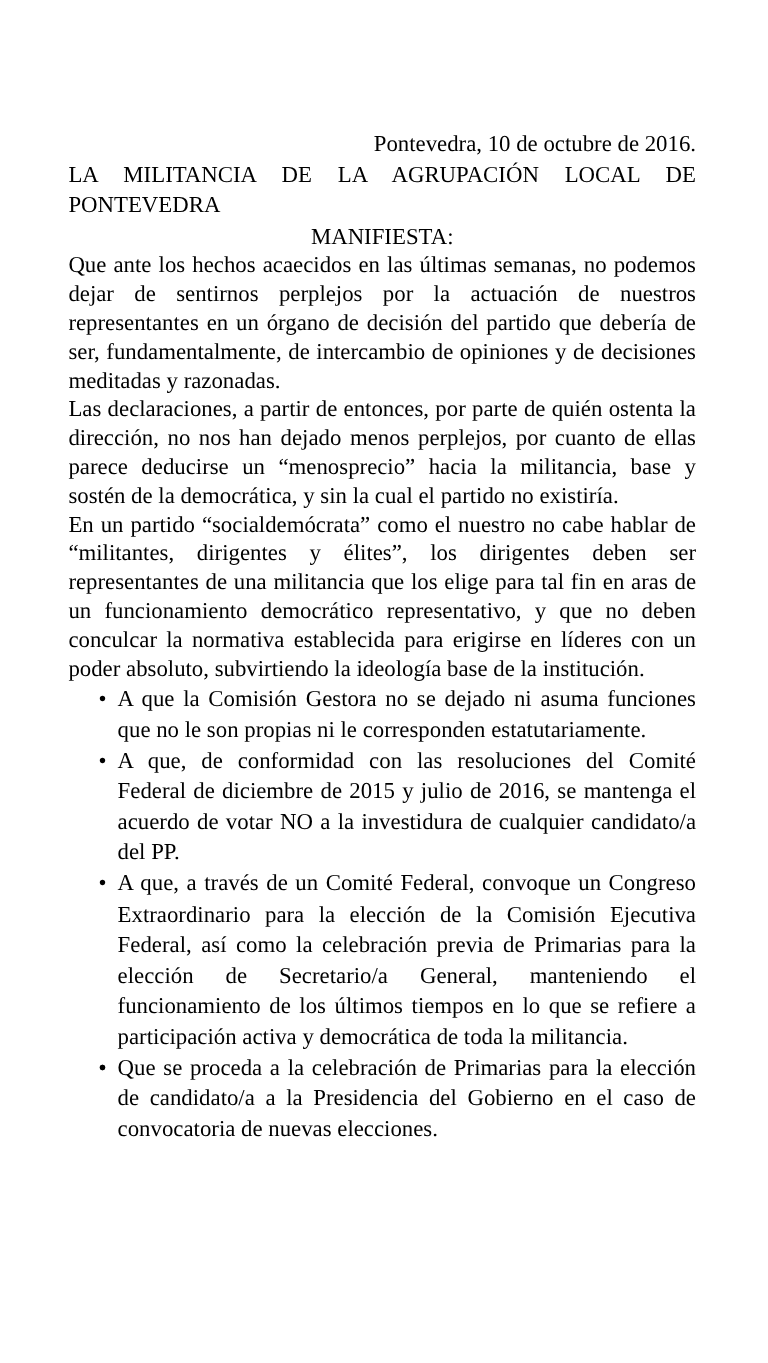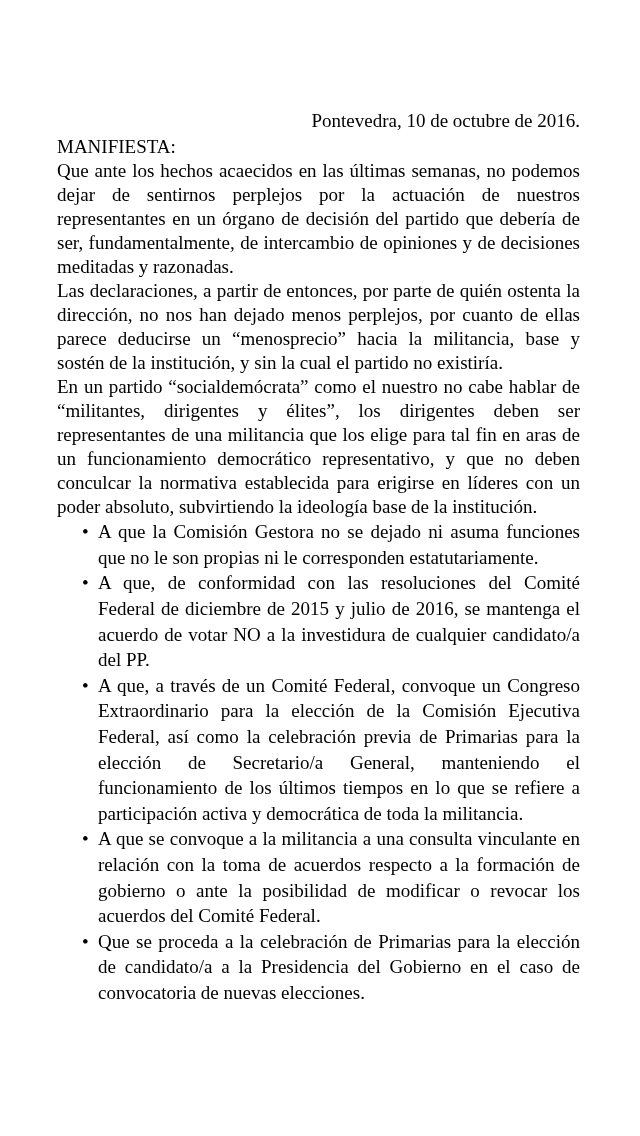--- a/index.html
+++ b/index.html
@@ -43,21 +43,21 @@
     line-height: 25.6px;
     text-align: justify;
     text-align-last: left;
     margin: 0;
     hyphens: none;
   }
 
   .heading-left {
     font-size: 19px;
     line-height: 25.6px;
-    text-align: left;
+    text-align: center;
     margin: 0;
   }
 
   .para {
     font-size: 19px;
     line-height: 24px;
     text-align: justify;
     text-align-last: left;
     margin: 0;
     hyphens: none;
@@ -89,47 +89,47 @@
   }
 </style>
 </head>
 <body>
 
 <div id="page">
   <div id="doc-body">
 
     <p class="date-line">Pontevedra, 10 de octubre de 2016.</p>
 
+    <p class="heading-justified">LA MILITANCIA DE LA AGRUPACIÓN LOCAL DE PONTEVEDRA</p>
 
     <p class="heading-left">MANIFIESTA:</p>
 
     <p class="para">Que ante los hechos acaecidos en las últimas semanas, no podemos dejar de sentirnos perplejos por la actuación de nuestros representantes en un órgano de decisión del partido que debería de ser, fundamentalmente, de intercambio de opiniones y de decisiones meditadas y razonadas.</p>
 
-    <p class="para">Las declaraciones, a partir de entonces, por parte de quién ostenta la dirección, no nos han dejado menos perplejos, por cuanto de ellas parece deducirse un “menosprecio” hacia la militancia, base y sostén de la institución, y sin la cual el partido no existiría.</p>
+    <p class="para">Las declaraciones, a partir de entonces, por parte de quién ostenta la dirección, no nos han dejado menos perplejos, por cuanto de ellas parece deducirse un “menosprecio” hacia la militancia, base y sostén de la democrática, y sin la cual el partido no existiría.</p>
 
     <p class="para">En un partido “socialdemócrata” como el nuestro no cabe hablar de “militantes, dirigentes y élites”, los dirigentes deben ser representantes de una militancia que los elige para tal fin en aras de un funcionamiento democrático representativo, y que no deben conculcar la normativa establecida para erigirse en líderes con un poder absoluto, subvirtiendo la ideología base de la institución.</p>
 
 
 
     <ul class="bullet-list">
       <li class="bullet-item">
         <span class="bullet-marker">•</span>
         <span>A que la Comisión Gestora no se dejado ni asuma funciones que no le son propias ni le corresponden estatutariamente.</span>
       </li>
       <li class="bullet-item">
         <span class="bullet-marker">•</span>
         <span>A que, de conformidad con las resoluciones del Comité Federal de diciembre de 2015 y julio de 2016, se mantenga el acuerdo de votar NO a la investidura de cualquier candidato/a del PP.</span>
       </li>
       <li class="bullet-item">
         <span class="bullet-marker">•</span>
         <span>A que, a través de un Comité Federal, convoque un Congreso Extraordinario para la elección de la Comisión Ejecutiva Federal, así como la celebración previa de Primarias para la elección de Secretario/a General, manteniendo el funcionamiento de los últimos tiempos en lo que se refiere a participación activa y democrática de toda la militancia.</span>
       </li>
       <li class="bullet-item">
         <span class="bullet-marker">•</span>
-        <span>A que se convoque a la militancia a una consulta vinculante en relación con la toma de acuerdos respecto a la formación de gobierno o ante la posibilidad de modificar o revocar los acuerdos del Comité Federal.</span>
       </li>
       <li class="bullet-item">
         <span class="bullet-marker">•</span>
         <span>Que se proceda a la celebración de Primarias para la elección de candidato/a a la Presidencia del Gobierno en el caso de convocatoria de nuevas elecciones.</span>
       </li>
     </ul>
 
   </div>
 </div>
 

